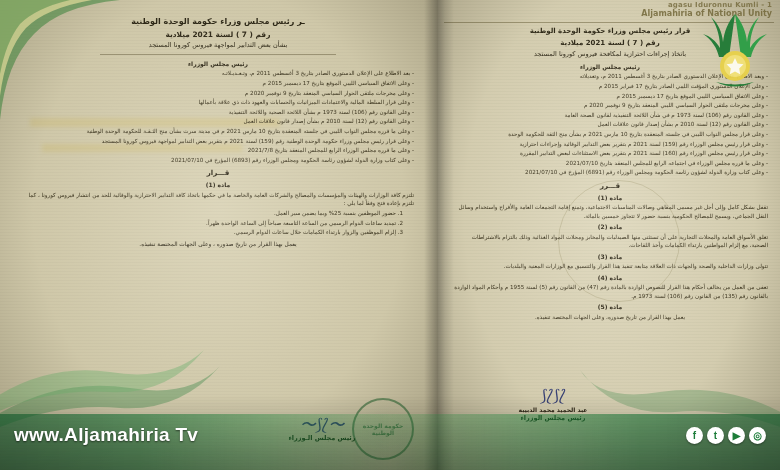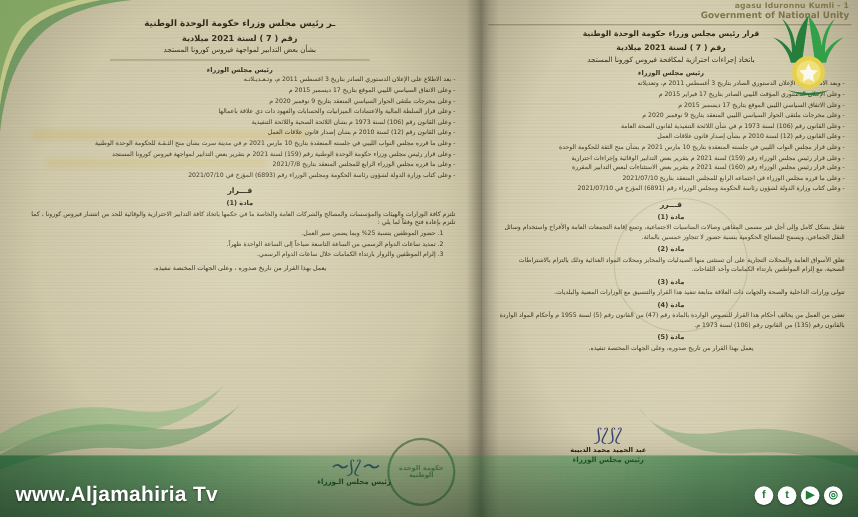--- a/index.html
+++ b/index.html
@@ -245,21 +245,21 @@
     position: absolute;
     left: 0;
     bottom: 0;
     width: 780px;
     height: 60px;
     z-index: 50;
     pointer-events: none;
   }
   .brand-left, .brand-right {
     position: absolute;
-    bottom: 5px;
+    bottom: 20px;
     height: 30px;
     display: flex;
     align-items: center;
     gap: 6px;
     direction: ltr;
   }
   .brand-left  { left: 14px; }
   .brand-right { right: 14px; }
   .brand-text {
     font-family: "Liberation Sans", sans-serif;
@@ -395,21 +395,21 @@
     </div>
 
     <div class="vignette"></div>
   </div>
 
   <div class="page page-right">
     <div class="grain"></div>
 
     <div class="gnu-band">
       <div class="l1">agasu Iduronnu Kumli - 1</div>
-      <div class="l2">Government of National Unity</div>
+      <div class="l2">Aljamahiria of National Unity</div>
     </div>
     <div class="gnu-rule"></div>
 
     <svg class="emblem" viewBox="0 0 74 82">
       <g opacity="0.95">
         <path d="M37 6 C30 14 26 24 25 34 C24 24 20 15 13 9 C20 20 22 30 22 40 C18 33 12 28 5 26 C14 32 19 40 21 49 L31 49 Z" fill="#1f7a35"></path>
         <path d="M37 6 C44 14 48 24 49 34 C50 24 54 15 61 9 C54 20 52 30 52 40 C56 33 62 28 69 26 C60 32 55 40 53 49 L43 49 Z" fill="#2b9e45"></path>
         <circle cx="37" cy="58" r="15" fill="#e8d14a"></circle>
         <circle cx="37" cy="58" r="11" fill="#f3e277"></circle>
         <path d="M37 50 l2.6 5.4 5.9 .8 -4.3 4.2 1 5.9 -5.2 -2.8 -5.2 2.8 1 -5.9 -4.3 -4.2 5.9 -.8 Z" fill="#ffffff" opacity="0.9"></path>

